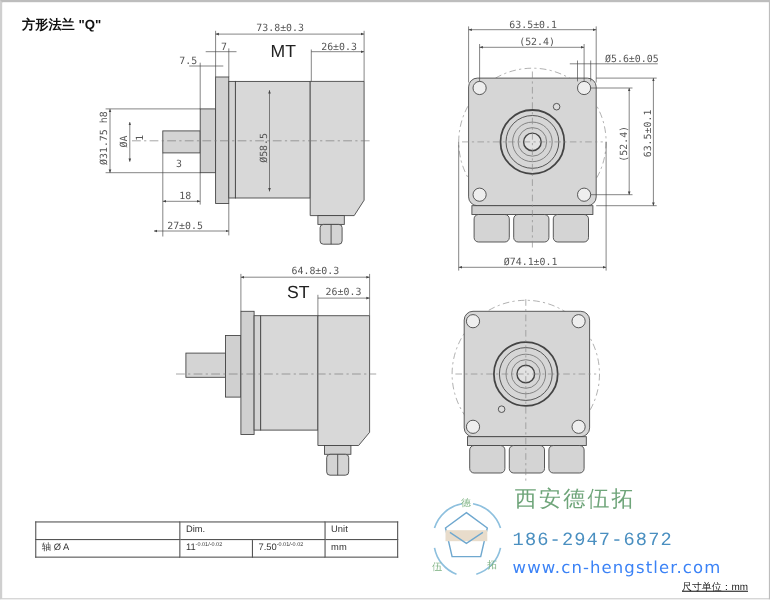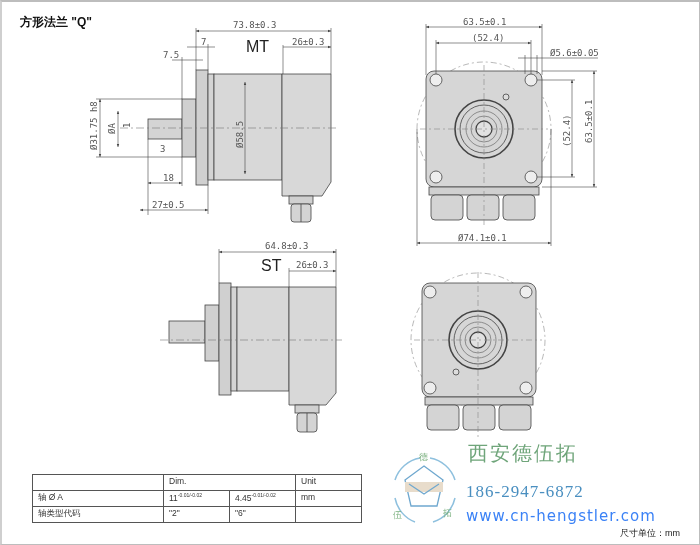--- a/index.html
+++ b/index.html
@@ -7,23 +7,23 @@
   .frame { position:absolute; left:0; top:0; width:698px; height:543px; border:1px solid #bdbdbd; border-top:2px solid #bdbdbd; border-left:2px solid #cfcfcf; box-sizing:border-box; width:700px; height:545px; }
   .title { position:absolute; left:20px; top:14px; font-size:12px; font-weight:bold; color:#111; }
   svg.drawing { position:absolute; left:0; top:0; }
   .dimtext { font-family:"DejaVu Sans Mono", monospace; font-size:9px; fill:#555; }
   .label { font-family:"Liberation Sans", sans-serif; font-size:16px; fill:#222; }
   table.spec { position:absolute; left:32px; top:474px; border-collapse:collapse; font-size:8.5px; color:#333; }
   table.spec td { border:1px solid #555; padding:1px 5px; height:13px; vertical-align:top; }
   table.spec sup { font-size:5px; }
   .logo { position:absolute; left:385px; top:450px; }
   .company { position:absolute; left:468px; top:440px; font-size:20px; color:#6fa57a; letter-spacing:2px; font-family:"DejaVu Serif", serif; }
-  .phone { position:absolute; left:466px; top:482px; font-size:17px; color:#4a8fc0; letter-spacing:1px; font-family:Liberation Serif, serif; }
+  .phone { position:absolute; left:466px; top:482px; font-size:17px; color:#4a8fc0; letter-spacing:1px; font-family:Liberation Mono, monospace; }
   .web { position:absolute; left:466px; top:507px; font-size:15px; color:#3b82f6; letter-spacing:1px; font-family:"DejaVu Sans", sans-serif; }
-  .unitnote { position:absolute; left:620px; top:527px; font-size:9px; color:#222; }
+  .unitnote { position:absolute; left:620px; top:527px; font-size:9px; color:#222;text-decoration:underline; }
 </style>
 </head>
 <body>
 
 <div class="frame"></div>
 <div class="title">方形法兰 "Q"</div>
 
 <svg class="drawing" width="700" height="545">
   <defs>
     <marker id="arr" markerWidth="6" markerHeight="6" refX="5" refY="3" orient="auto-start-reverse">
@@ -179,28 +179,22 @@
 <table class="spec">
   <tbody>
       <tr>
     <td style="width:120px"></td>
     <td colspan="2">Dim.</td>
     <td style="width:55px">Unit</td>
   </tr>
   <tr>
     <td>轴 Ø A</td>
     <td style="width:55px"><span>11</span><sup>-0.01/-0.02</sup></td>
-    <td style="width:55px"><span>4.45</span><sup>-0.01/-0.02</sup></td>
+    <td style="width:55px"><span>7.50</span><sup>-0.01/-0.02</sup></td>
     <td>mm</td>
-  </tr>
-  <tr>
-    <td>轴类型代码</td>
-    <td>"2"</td>
-    <td>"6"</td>
-    <td></td>
   </tr>
 </tbody>
   </table>
 
 <svg class="logo" width="78" height="78" viewBox="0 0 78 78">
   <path d="M10,30 A32,32 0 0 1 35,8" fill="none" stroke="#8ec0de" stroke-width="1.5"></path>
   <path d="M45,8 A32,32 0 0 1 70,30" fill="none" stroke="#8ec0de" stroke-width="1.5"></path>
   <path d="M70,48 A32,32 0 0 1 48,72" fill="none" stroke="#8ec0de" stroke-width="1.5"></path>
   <path d="M10,48 A32,32 0 0 0 30,72" fill="none" stroke="#8ec0de" stroke-width="1.5"></path>
   <path d="M39,16 L58,30 L52,56 L26,56 L20,30 Z" fill="none" stroke="#6fa8cf" stroke-width="1.3"></path>

